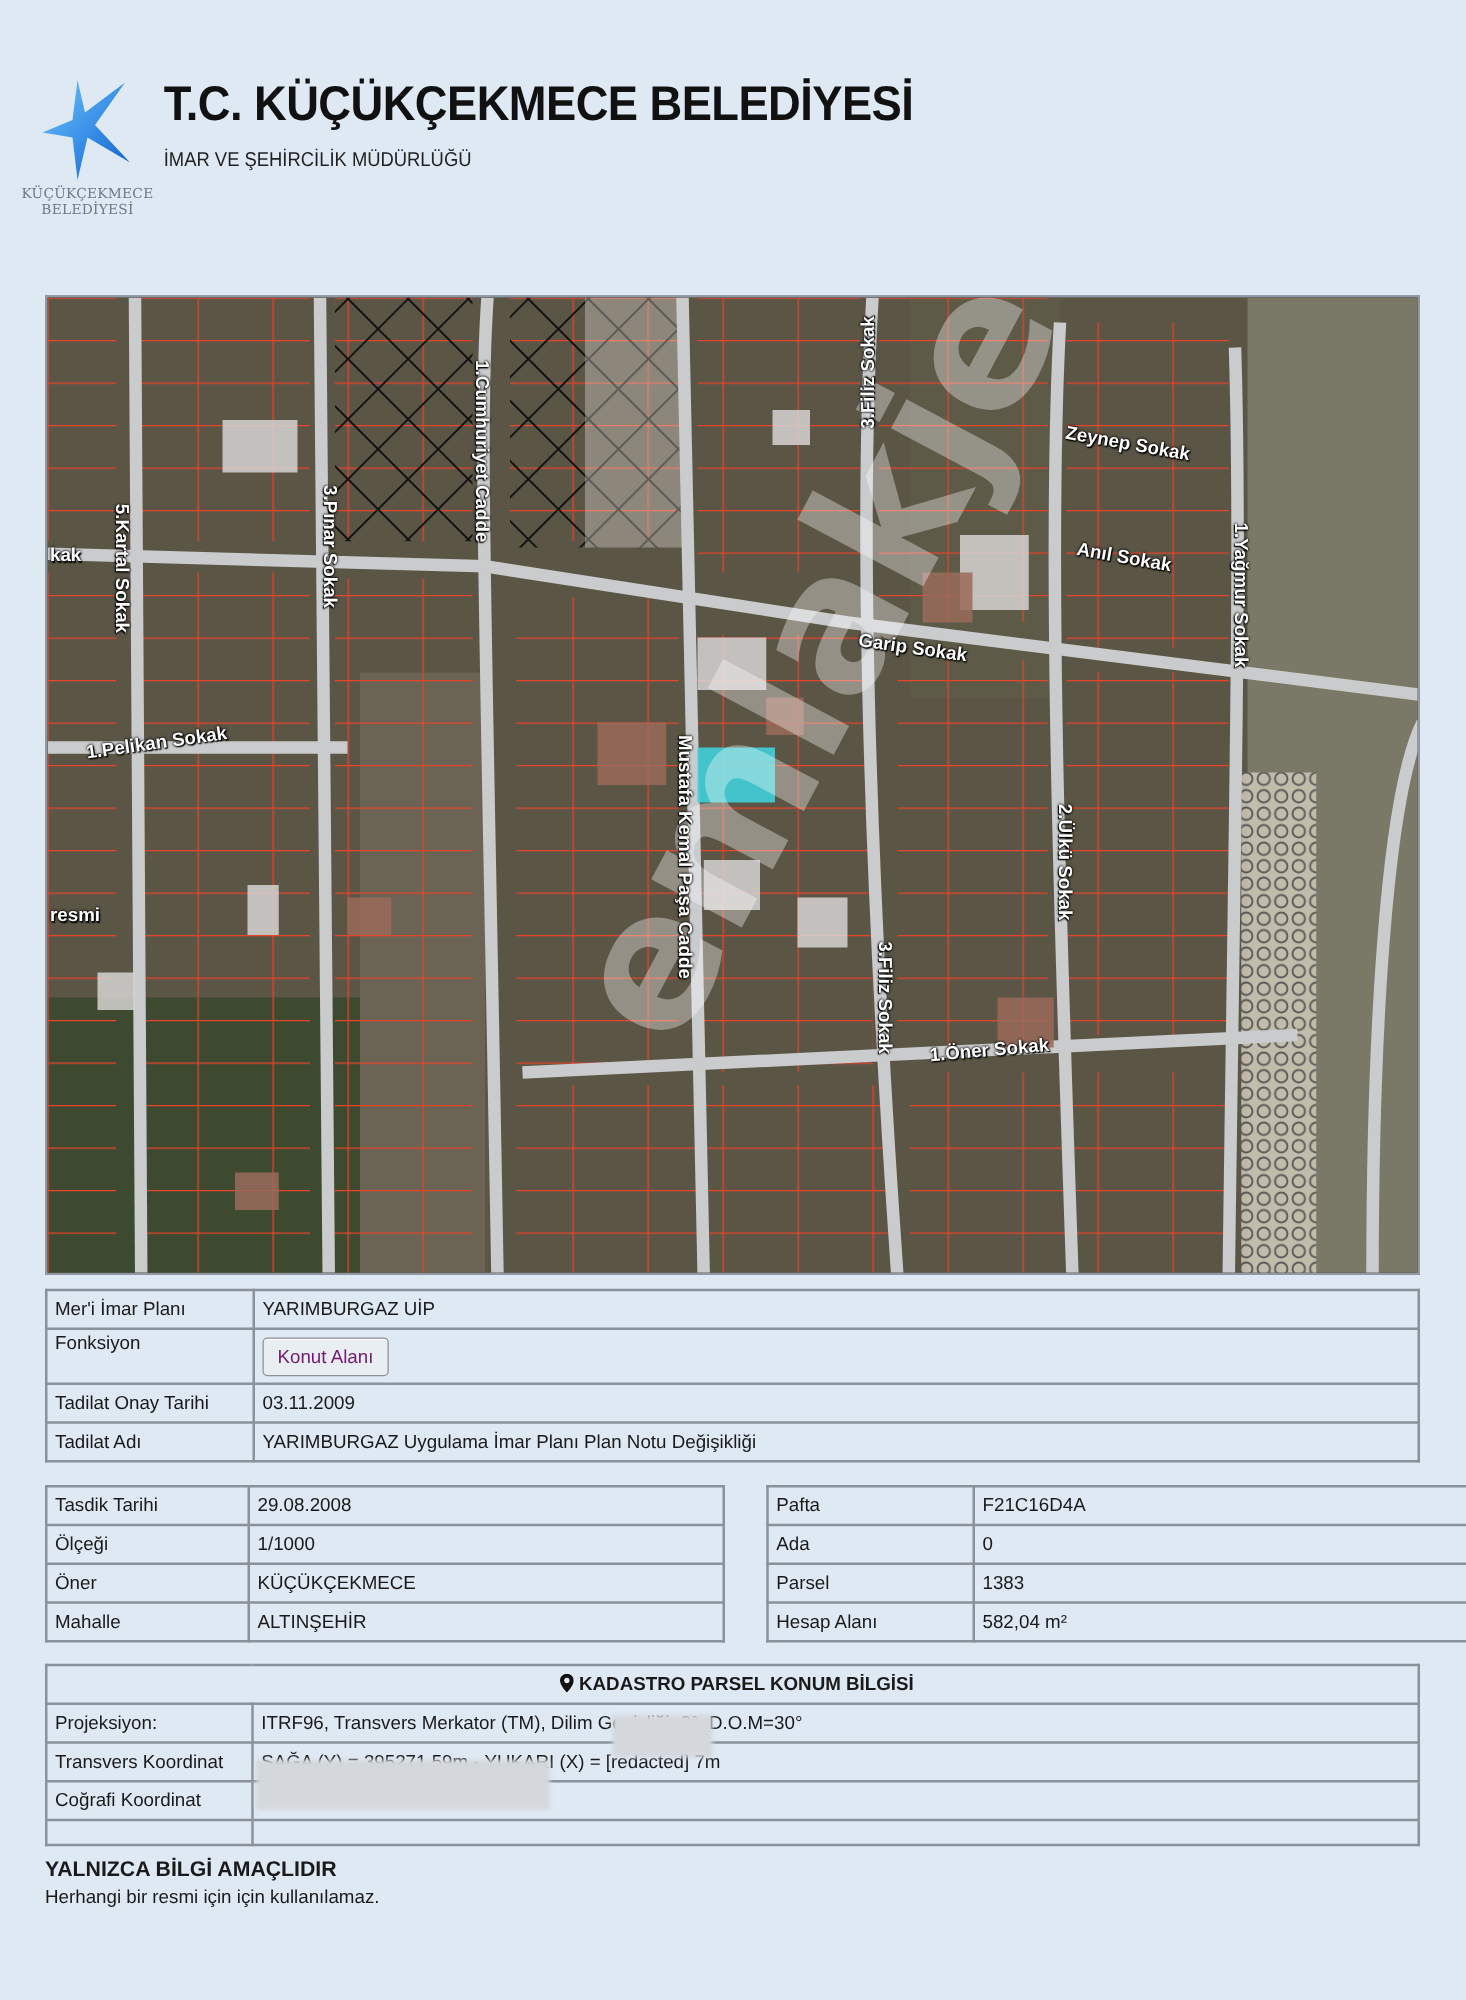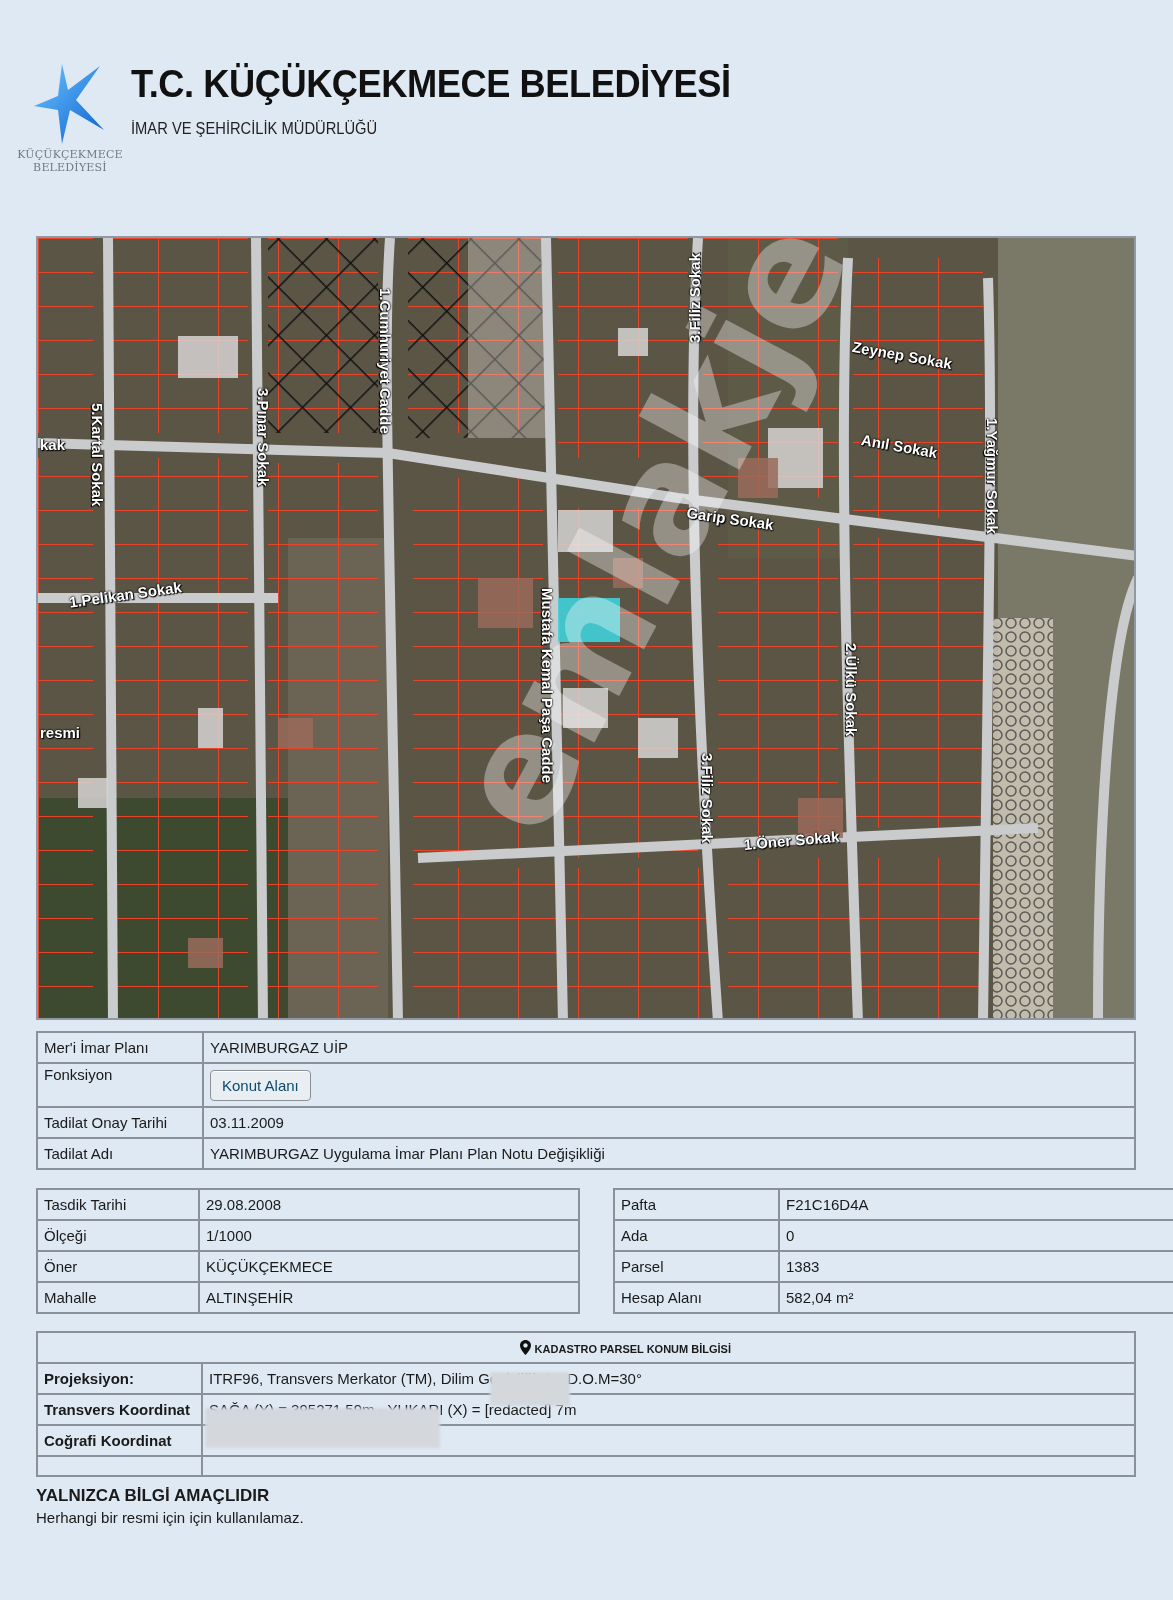--- a/index.html
+++ b/index.html
@@ -30,24 +30,24 @@
   table { border-collapse: collapse; position: absolute; background: #dfe9f4; }
   td { border: 2px solid #8a919a; font-size: 15px; padding: 0 6px; height: 31px; vertical-align: middle;
     white-space: nowrap; }
   .lbl { width: 162px; }
   .t1 { left: 36px; top: 1031px; width: 1100px; }
   .t1 .lbl { width: 166px; border-radius: 11px; }
   .t2 { left: 36px; top: 1188px; width: 544px; }
   .t3 { left: 613px; top: 1188px; width: 579px; }
   .t3 .lbl { width: 165px; }
   .t4 { left: 36px; top: 1331px; width: 1100px; }
-  .t4 .lbl { width: 165px; font-weight: bold; }
+  .t4 .lbl { width: 165px; }
   .btn { display: inline-block; border: 1.5px solid #8c9096; border-radius: 4px; background: #e9eef3;
-    padding: 6px 11px; font-size: 15px; margin: 5px 0; box-shadow: inset 0 1px 0 #fff; color: #0c4a6e; }
-  .hdr { text-align: right; font-weight: bold; font-size: 11px; padding-right: 403px; }
+    padding: 6px 11px; font-size: 15px; margin: 5px 0; box-shadow: inset 0 1px 0 #fff; color: #701a75; }
+  .hdr { text-align: right; font-weight: bold; font-size: 15px; padding-right: 403px; }
   .pin { display: inline-block; vertical-align: -2px; margin-right: 4px; }
   .redact { position: absolute; background: #d4d8dd; filter: blur(1.5px); }
   .notice-title { position: absolute; left: 36px; top: 1486px; font-size: 17px; font-weight: bold; }
   .notice-text { position: absolute; left: 36px; top: 1509px; font-size: 15px; }
 </style>
 </head>
 <body>
 
 <div class="logo">
   <svg width="76" height="86" viewBox="0 0 76 86">

